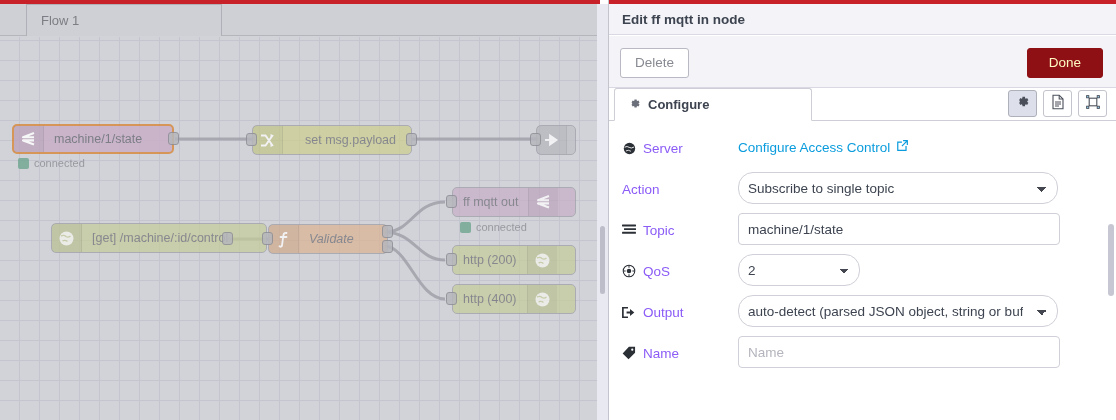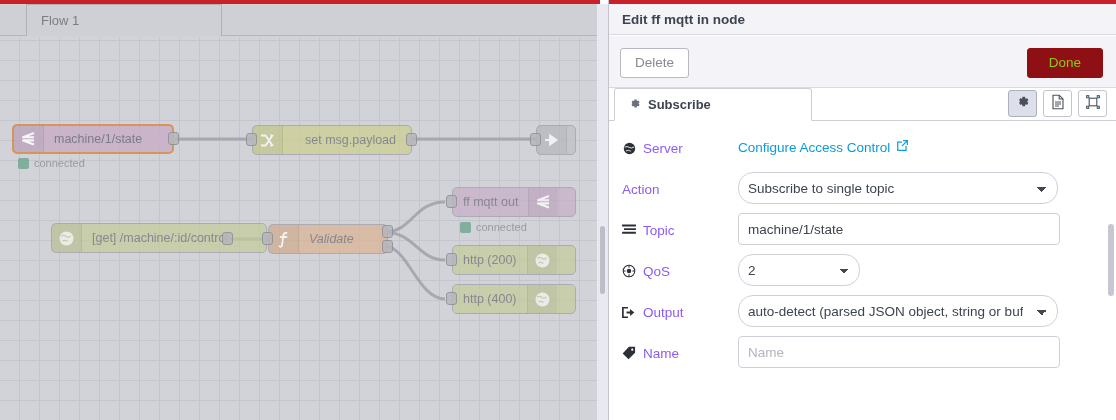--- a/index.html
+++ b/index.html
@@ -149,21 +149,21 @@
     font-family: "Liberation Sans", sans-serif;
     cursor: pointer;
     padding: 0 14px;
     line-height: 28px;
     text-align: center;
   }
   #btn-delete { left: 11px; top: 12px; min-width: 68px; }
   #btn-cancel { left: 330px; top: 12px; min-width: 74px; margin-top: 48px; }
   #btn-done {
     left: 418px; top: 12px; min-width: 76px;
-    background: #8f1014; border-color: #8f1014; color: #84cc16;
+    background: #8f1014; border-color: #8f1014; color: #fef9c3;
   }
 
   #tabs-row {
     position: absolute; left: 0; top: 88px; width: 508px; height: 33px;
     border-bottom: 1px solid #cdced6;
     background: #fff;
   }
   #tab-properties {
     position: absolute; left: 5px; top: 0px; width: 198px; height: 33px;
     border: 1px solid #cdced6;
@@ -385,21 +385,21 @@
     </div>
 
     <div id="tabs-row">
       <div id="tab-properties">
         <span>
           <svg width="13" height="13" viewBox="0 0 16 16" fill="#6b707a">
             <path d="M8 5.1a2.9 2.9 0 1 0 0 5.8 2.9 2.9 0 0 0 0-5.8zm0 4.4a1.5 1.5 0 1 1 0-3 1.5 1.5 0 0 1 0 3z"></path>
             <path d="M14.3 9.3l-1.2-.7a5.3 5.3 0 0 0 0-1.2l1.2-.7-1.4-2.4-1.2.7a5.2 5.2 0 0 0-1-.6V3h-2.8v1.4c-.4.1-.7.3-1 .6l-1.2-.7-1.4 2.4 1.2.7a5.3 5.3 0 0 0 0 1.2l-1.2.7 1.4 2.4 1.2-.7c.3.3.6.5 1 .6V13h2.8v-1.4c.4-.1.7-.3 1-.6l1.2.7 1.4-2.4z"></path>
           </svg>
         </span>
-        <span>Subscribe</span>
+        <span>Configure</span>
       </div>
 
       <div class="hdr-btn active" id="hdr-gear">
         <span>
           <svg width="15" height="15" viewBox="0 0 16 16" fill="#4a4f59">
             <path d="M8 5.1a2.9 2.9 0 1 0 0 5.8 2.9 2.9 0 0 0 0-5.8zm0 4.4a1.5 1.5 0 1 1 0-3 1.5 1.5 0 0 1 0 3z"></path>
             <path d="M14.3 9.3l-1.2-.7a5.3 5.3 0 0 0 0-1.2l1.2-.7-1.4-2.4-1.2.7a5.2 5.2 0 0 0-1-.6V3h-2.8v1.4c-.4.1-.7.3-1 .6l-1.2-.7-1.4 2.4 1.2.7a5.3 5.3 0 0 0 0 1.2l-1.2.7 1.4 2.4 1.2-.7c.3.3.6.5 1 .6V13h2.8v-1.4c.4-.1.7-.3 1-.6l1.2.7 1.4-2.4z"></path>
           </svg>
         </span>
       </div>

